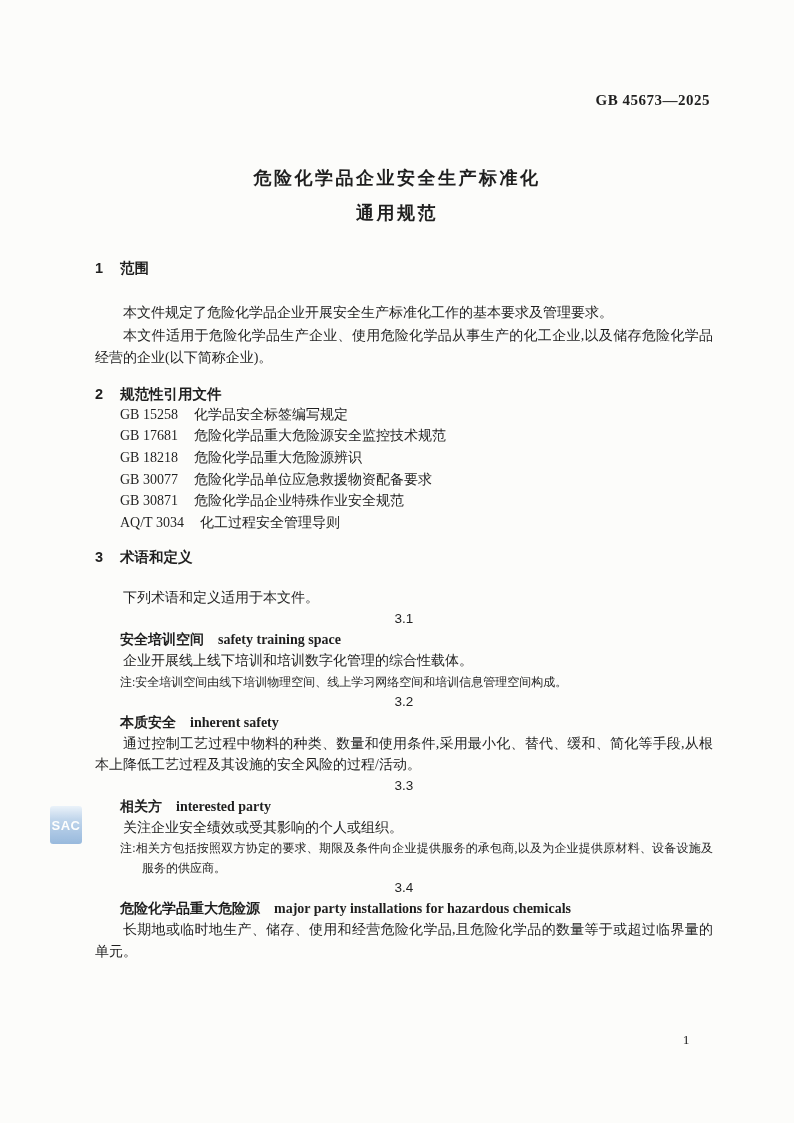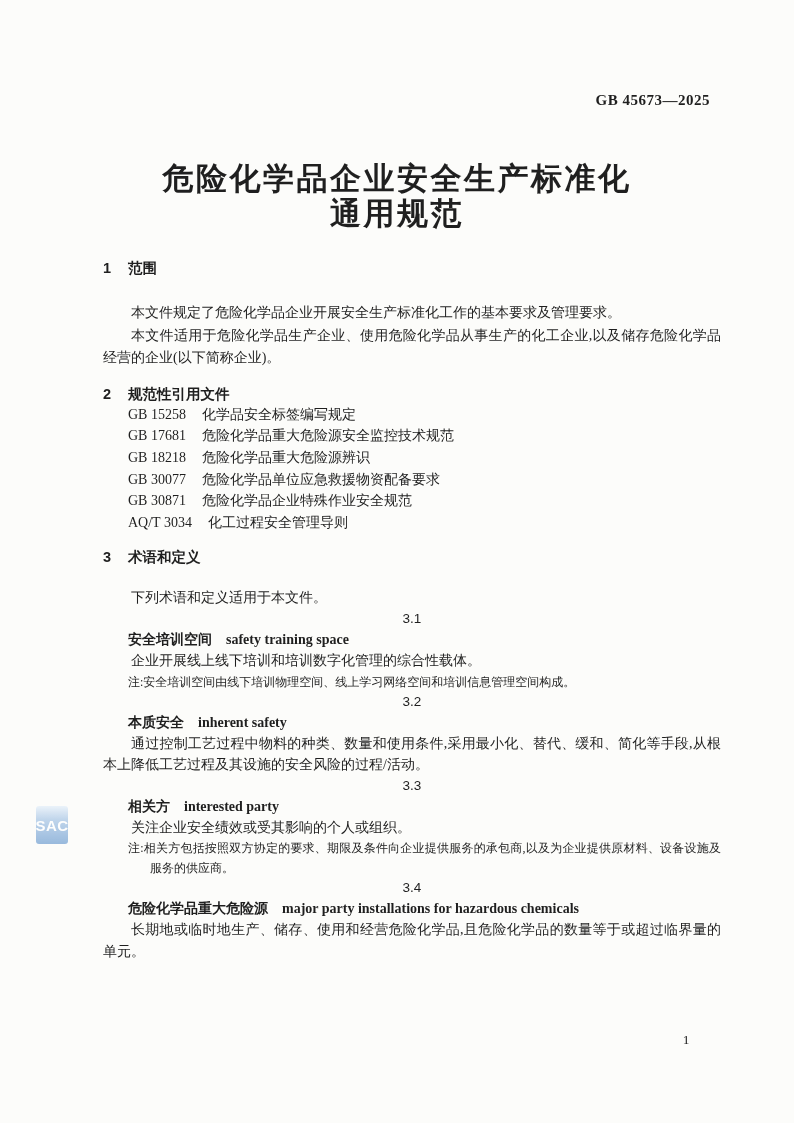--- a/index.html
+++ b/index.html
@@ -16,25 +16,25 @@
   .standard-code {
     position:absolute; top:92px; right:84px;
     font-family:"Liberation Serif","DejaVu Serif",serif;
     font-weight:bold; font-size:15px; letter-spacing:0.5px;text-align:right;
   }
 
   .doc-title {
     position:absolute; top:161px; left:0; width:100%;
     text-align:center;
     font-family:"Liberation Sans","DejaVu Sans",sans-serif;
-    font-weight:bold; font-size:31px; line-height:35px; letter-spacing:2.5px;
+    font-weight:bold; font-size:18px; line-height:35px; letter-spacing:2.5px;
   }
 
   .content {
-    position:absolute; left:103px; top:0; width:618px;
+    position:absolute; left:95px; top:0; width:618px;
     font-size:14px; line-height:22.5px;
   }
 
   .section-heading {
     font-family:"Liberation Sans","DejaVu Sans",sans-serif;
     font-weight:bold; font-size:14.5px; line-height:20px;
   }
   .section-heading .sec-num { display:inline-block; width:25px; }
 
   .h1 { margin-top:258px; }
@@ -65,26 +65,26 @@
     font-size:12px; line-height:20px; text-align:justify;
     margin-left:25px; padding-left:22px; text-indent:-22px;
   }
 
   .page-number {
     position:absolute; top:1032px; left:676px;
     font-size:13.5px; width:20px; text-align:center;
   }
 
   .watermark {
-    position:absolute; left:36px; top:806px; width:32px; height:38px;
+    position:absolute; left:50px; top:806px; width:32px; height:38px;
     background:linear-gradient(180deg,#e4effa 0%,#a8c6e6 35%,#6f9ed1 100%);
     border-radius:3px; opacity:0.7; filter:blur(0.6px);
     display:flex; align-items:center; justify-content:center;
     color:#ffffff; font-family:"Liberation Sans","DejaVu Sans",sans-serif;
-    font-weight:bold; font-size:15px; letter-spacing:0.5px;
+    font-weight:bold; font-size:13px; letter-spacing:0.5px;
   }
 </style>
 </head>
 <body>
 
 <div class="page">
 
   <div class="watermark">
     <span>SAC</span>
   </div>

